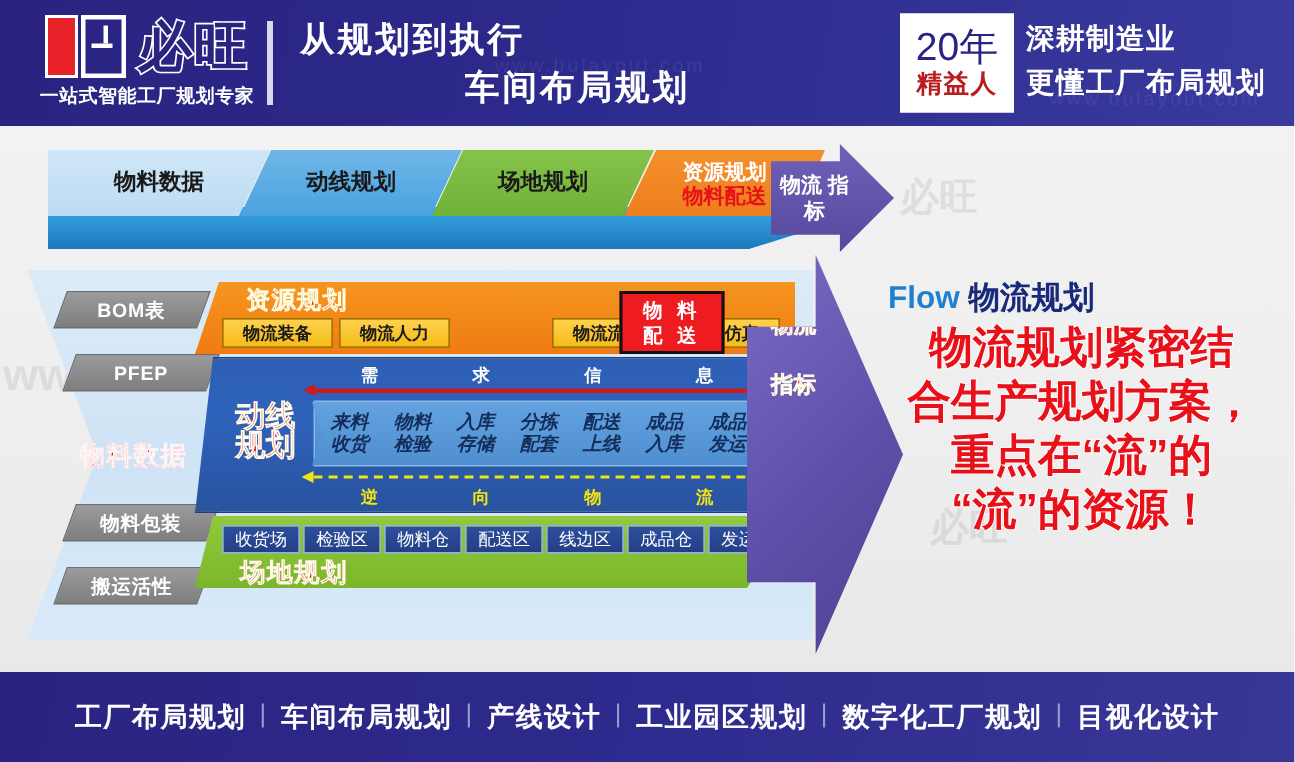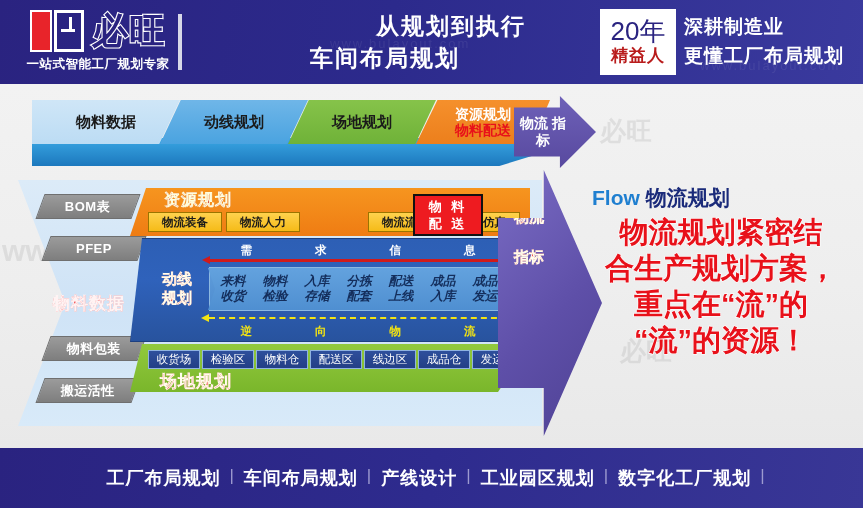--- a/index.html
+++ b/index.html
@@ -54,21 +54,21 @@
   }
   .hdr-divider{
     position:absolute; left:178px; top:14px; width:4px; height:56px;
     background:#d8d8e8;
   }
   .hdr-slogan{
     position:absolute; left:196px; top:10px; width:330px; height:64px;
     color:#ffffff; font-weight:bold; font-size:23px; line-height:32px;
     letter-spacing:2px;
   }
-  .hdr-slogan .l1{ display:block; text-align:right; padding-left:4px;}
+  .hdr-slogan .l1{ display:block; text-align:left; padding-left:4px;}
   .hdr-slogan .l2{ display:block; text-align:center; padding-left:48px;}
   .badge{
     position:absolute; left:600px; top:9px; width:76px; height:66px;
     background:#ffffff; border:2px solid #ffffff;
     display:flex; flex-direction:column; justify-content:center; align-items:center;
   }
   .badge .b1{ color:#2a2380; font-weight:normal; font-size:26px; line-height:28px; white-space:nowrap;}
   .badge .b2{ color:#b91c1c; font-weight:bold; font-size:17px; line-height:22px; letter-spacing:1px; white-space:nowrap;}
   .hdr-right{
     position:absolute; left:684px; top:12px; width:176px;
@@ -184,21 +184,21 @@
 
   
   .band-blue{
     position:absolute; left:112px; top:58px; width:400px; height:104px;
     background:linear-gradient(180deg,#2d5fb5 0%,#2f62bb 40%,#28539e 100%);
     clip-path:polygon(3% 0, 100% 0, 100% 100%, 0 100%);
     border:1px solid #1d3f80;
   }
   .band-blue .bt{
     position:absolute; left:22px; top:30px; width:48px; text-align:center;
-    color:#e8111a; font-weight:bold; font-size:15px; line-height:19px;
+    color:#e8111a; font-weight:bold; font-size:20px; line-height:19px;
     -webkit-text-stroke:.4px #ffe;
   }
   .arrow-demand{
     position:absolute; left:78px; top:20px; width:298px; height:3px;
     background:#d01a1a;
   }
   .arrow-demand:before{
     content:""; position:absolute; left:-7px; top:-3px;
     border-top:4.5px solid transparent; border-bottom:4.5px solid transparent;
     border-right:8px solid #d01a1a;
@@ -471,14 +471,15 @@
     <span class="fi">工厂布局规划</span>
     <span class="fsep">|</span>
     <span class="fi">车间布局规划</span>
     <span class="fsep">|</span>
     <span class="fi">产线设计</span>
     <span class="fsep">|</span>
     <span class="fi">工业园区规划</span>
     <span class="fsep">|</span>
     <span class="fi">数字化工厂规划</span>
     <span class="fsep">|</span>
+    <span class="fi">目视化设计</span>
   </div>
 </div>
 
 </body></html>

